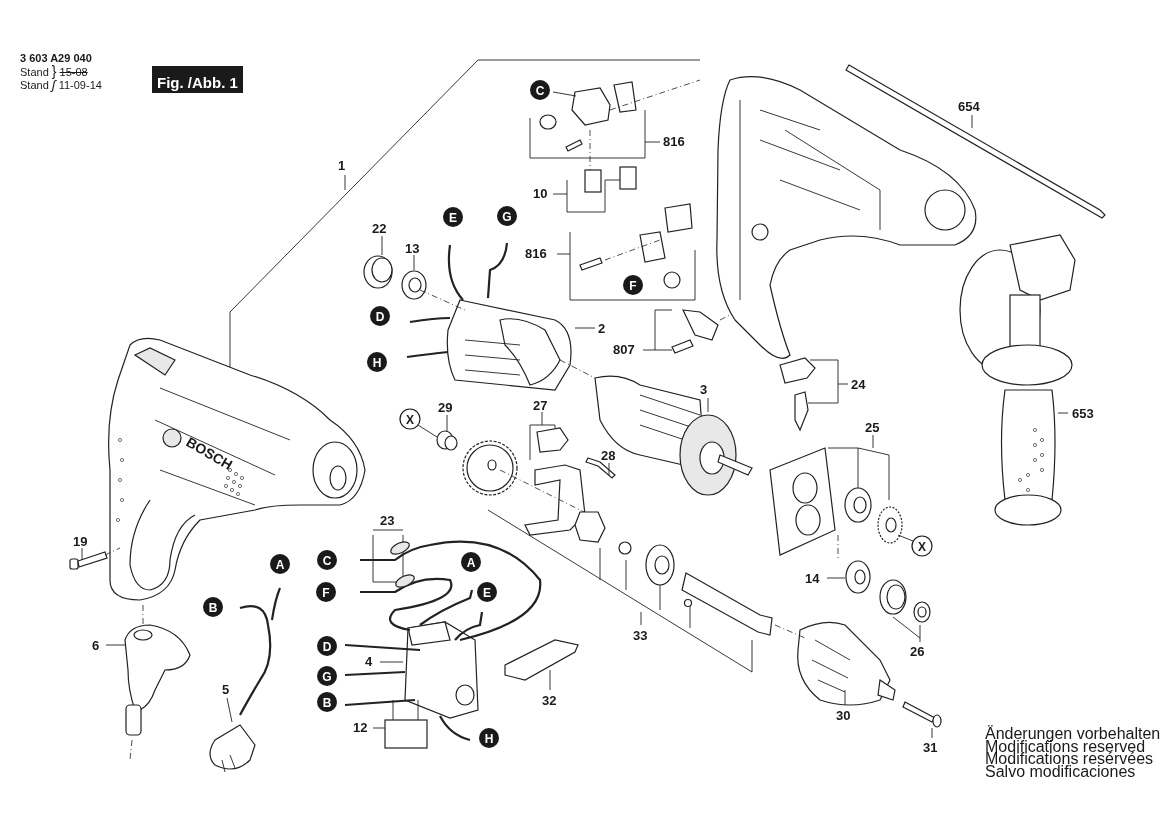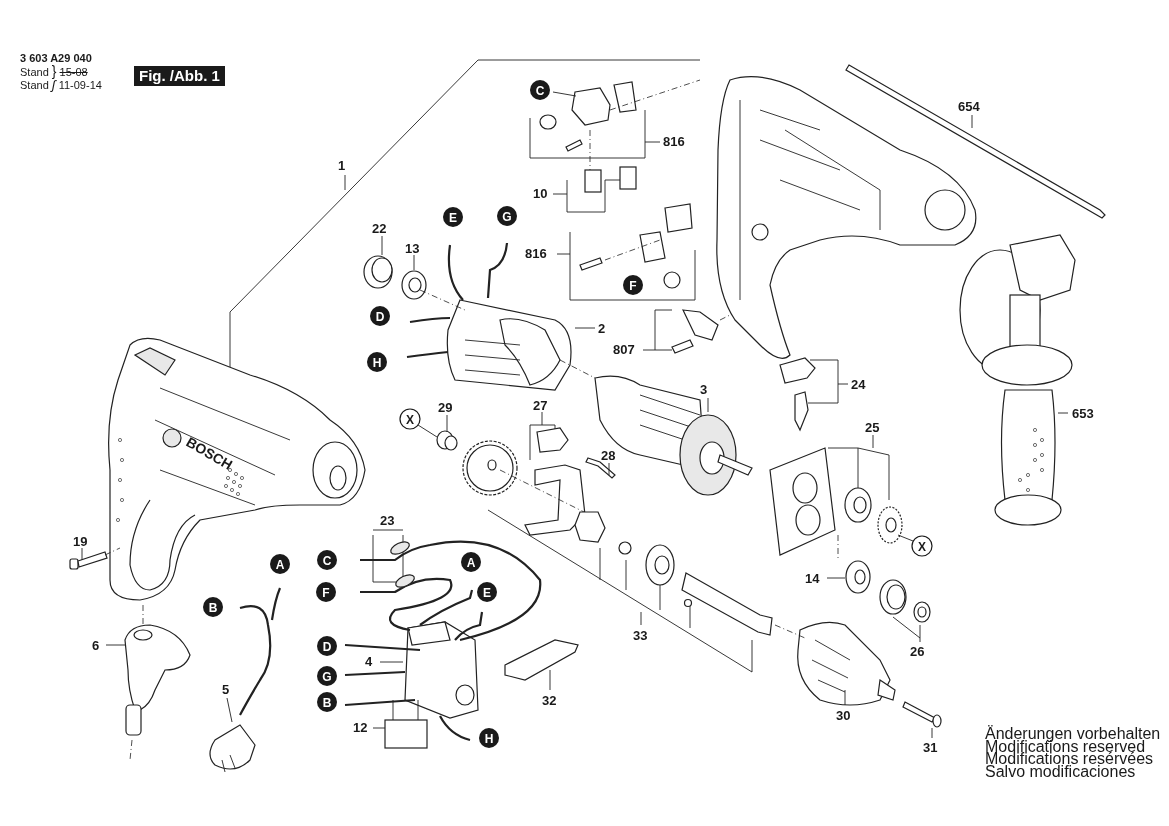--- a/index.html
+++ b/index.html
@@ -1,19 +1,19 @@
 <!DOCTYPE html>
 <html><head>
 <meta charset="utf-8">
 <style>
   html,body{margin:0;padding:0;background:#ffffff;}
   body{width:1169px;height:826px;position:relative;overflow:hidden;font-family:"Liberation Sans",sans-serif;color:#1a1a1a;}
   #diagram{position:absolute;left:0;top:0;width:1169px;height:826px;}
   .hdr{position:absolute;font-size:11px;line-height:13px;color:#1a1a1a;}
-  .figbox{position:absolute;left:134px;top:66px;background:#1a1a1a;color:#fff;font-weight:bold;font-size:15px;padding:1px 5px 2px 5px;line-height:17px;}
+  .figbox{position:absolute;left:152px;top:66px;background:#1a1a1a;color:#fff;font-weight:bold;font-size:15px;padding:8px 5px 2px 5px;line-height:17px;}
   .strike{text-decoration:line-through;}
   .notice{position:absolute;left:985px;top:728px;font-size:16px;line-height:12.5px;}
   .lbl{font-family:"Liberation Sans",sans-serif;font-weight:bold;font-size:13px;fill:#1a1a1a;}
   .circ-t{font-family:"Liberation Sans",sans-serif;font-weight:bold;font-size:12px;fill:#fff;}
   .x-t{font-family:"Liberation Sans",sans-serif;font-weight:bold;font-size:12px;fill:#1a1a1a;}
   .part{fill:#fff;stroke:#222;stroke-width:1.2;}
   .partg{fill:#e8e8e8;stroke:#222;stroke-width:1.2;}
   .lead{stroke:#222;stroke-width:0.9;fill:none;}
   .dash{stroke:#222;stroke-width:0.8;fill:none;stroke-dasharray:6 3 1 3;}
   .wire{stroke:#222;stroke-width:2.2;fill:none;}

